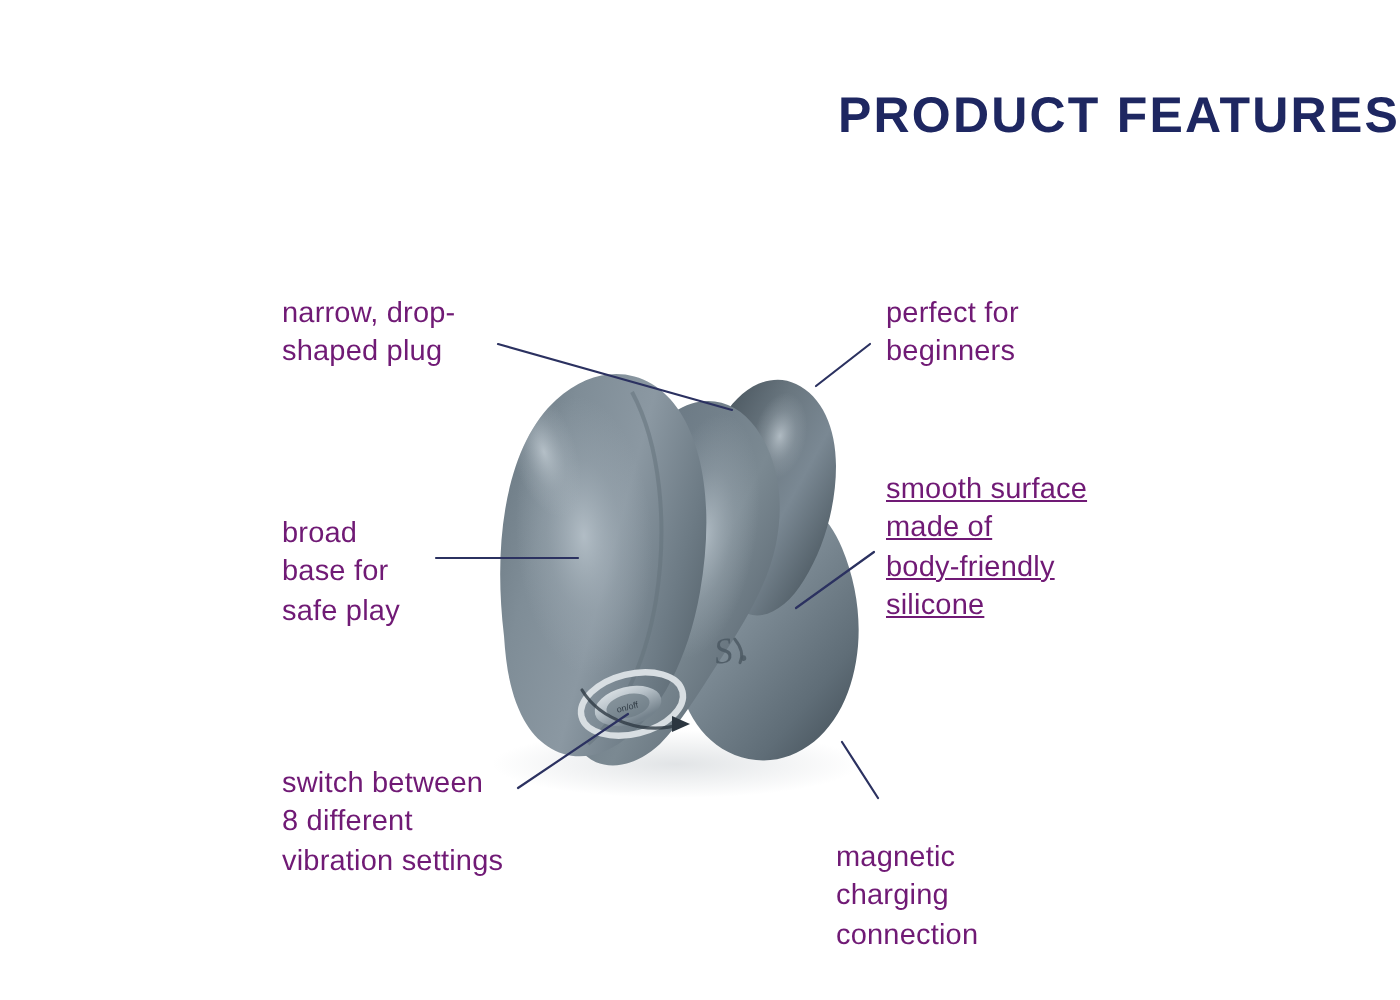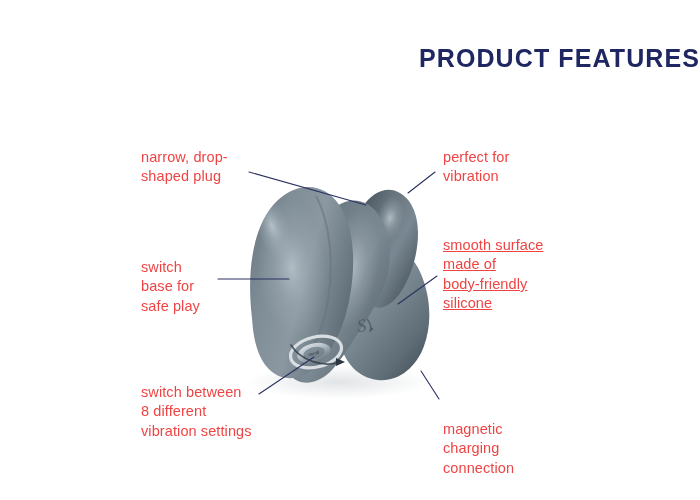--- a/index.html
+++ b/index.html
@@ -38,33 +38,33 @@
     letter-spacing: 1.1px;
     color: #1e2761;
     line-height: 1.1;
   }
 
   
   .callout {
     position: absolute;
     font-size: 14.5px;
     line-height: 1.34;
-    color: #ef4444;
+    color: #701a75;
     white-space: pre-line;
     letter-spacing: 0.1px;
   }
   .callout.left  { text-align: left; }
   .callout.right { text-align: left; }
 
   #c-narrow    { left: 141px; top: 148px; width: 160px; }
   #c-perfect   { left: 443px; top: 148px; width: 160px; }
   #c-broad     { left: 141px; top: 258px; width: 150px; }
   #c-smooth    { left: 443px; top: 236px; width: 165px; text-decoration: underline; }
   #c-switch    { left: 141px; top: 383px; width: 175px; }
-  #c-magnetic  { left: 443px; top: 383px; width: 160px; margin-top: 37px; }
+  #c-magnetic  { left: 418px; top: 383px; width: 160px; margin-top: 37px; }
 
   
   #leaders, #product {
     position: absolute;
     left: 0; top: 0;
     width: 700px;
     height: 500px;
     overflow: visible;
   }
   #product { z-index: 2; }
@@ -229,23 +229,23 @@
       <path d="M437,276 L398,304"></path>
       <path d="M259,394 L314,357"></path>
       <path d="M421,371 L439,399"></path>
     </g>
   </svg>
 
   <div class="callout left" id="c-narrow">narrow, drop-
 shaped plug</div>
 
   <div class="callout right" id="c-perfect">perfect for
-vibration</div>
-
-  <div class="callout left" id="c-broad">switch
+beginners</div>
+
+  <div class="callout left" id="c-broad">broad
 base for
 safe play</div>
 
   <div class="callout right" id="c-smooth">smooth surface
 made of
 body-friendly
 silicone</div>
 
   <div class="callout left" id="c-switch">switch between
 8 different

